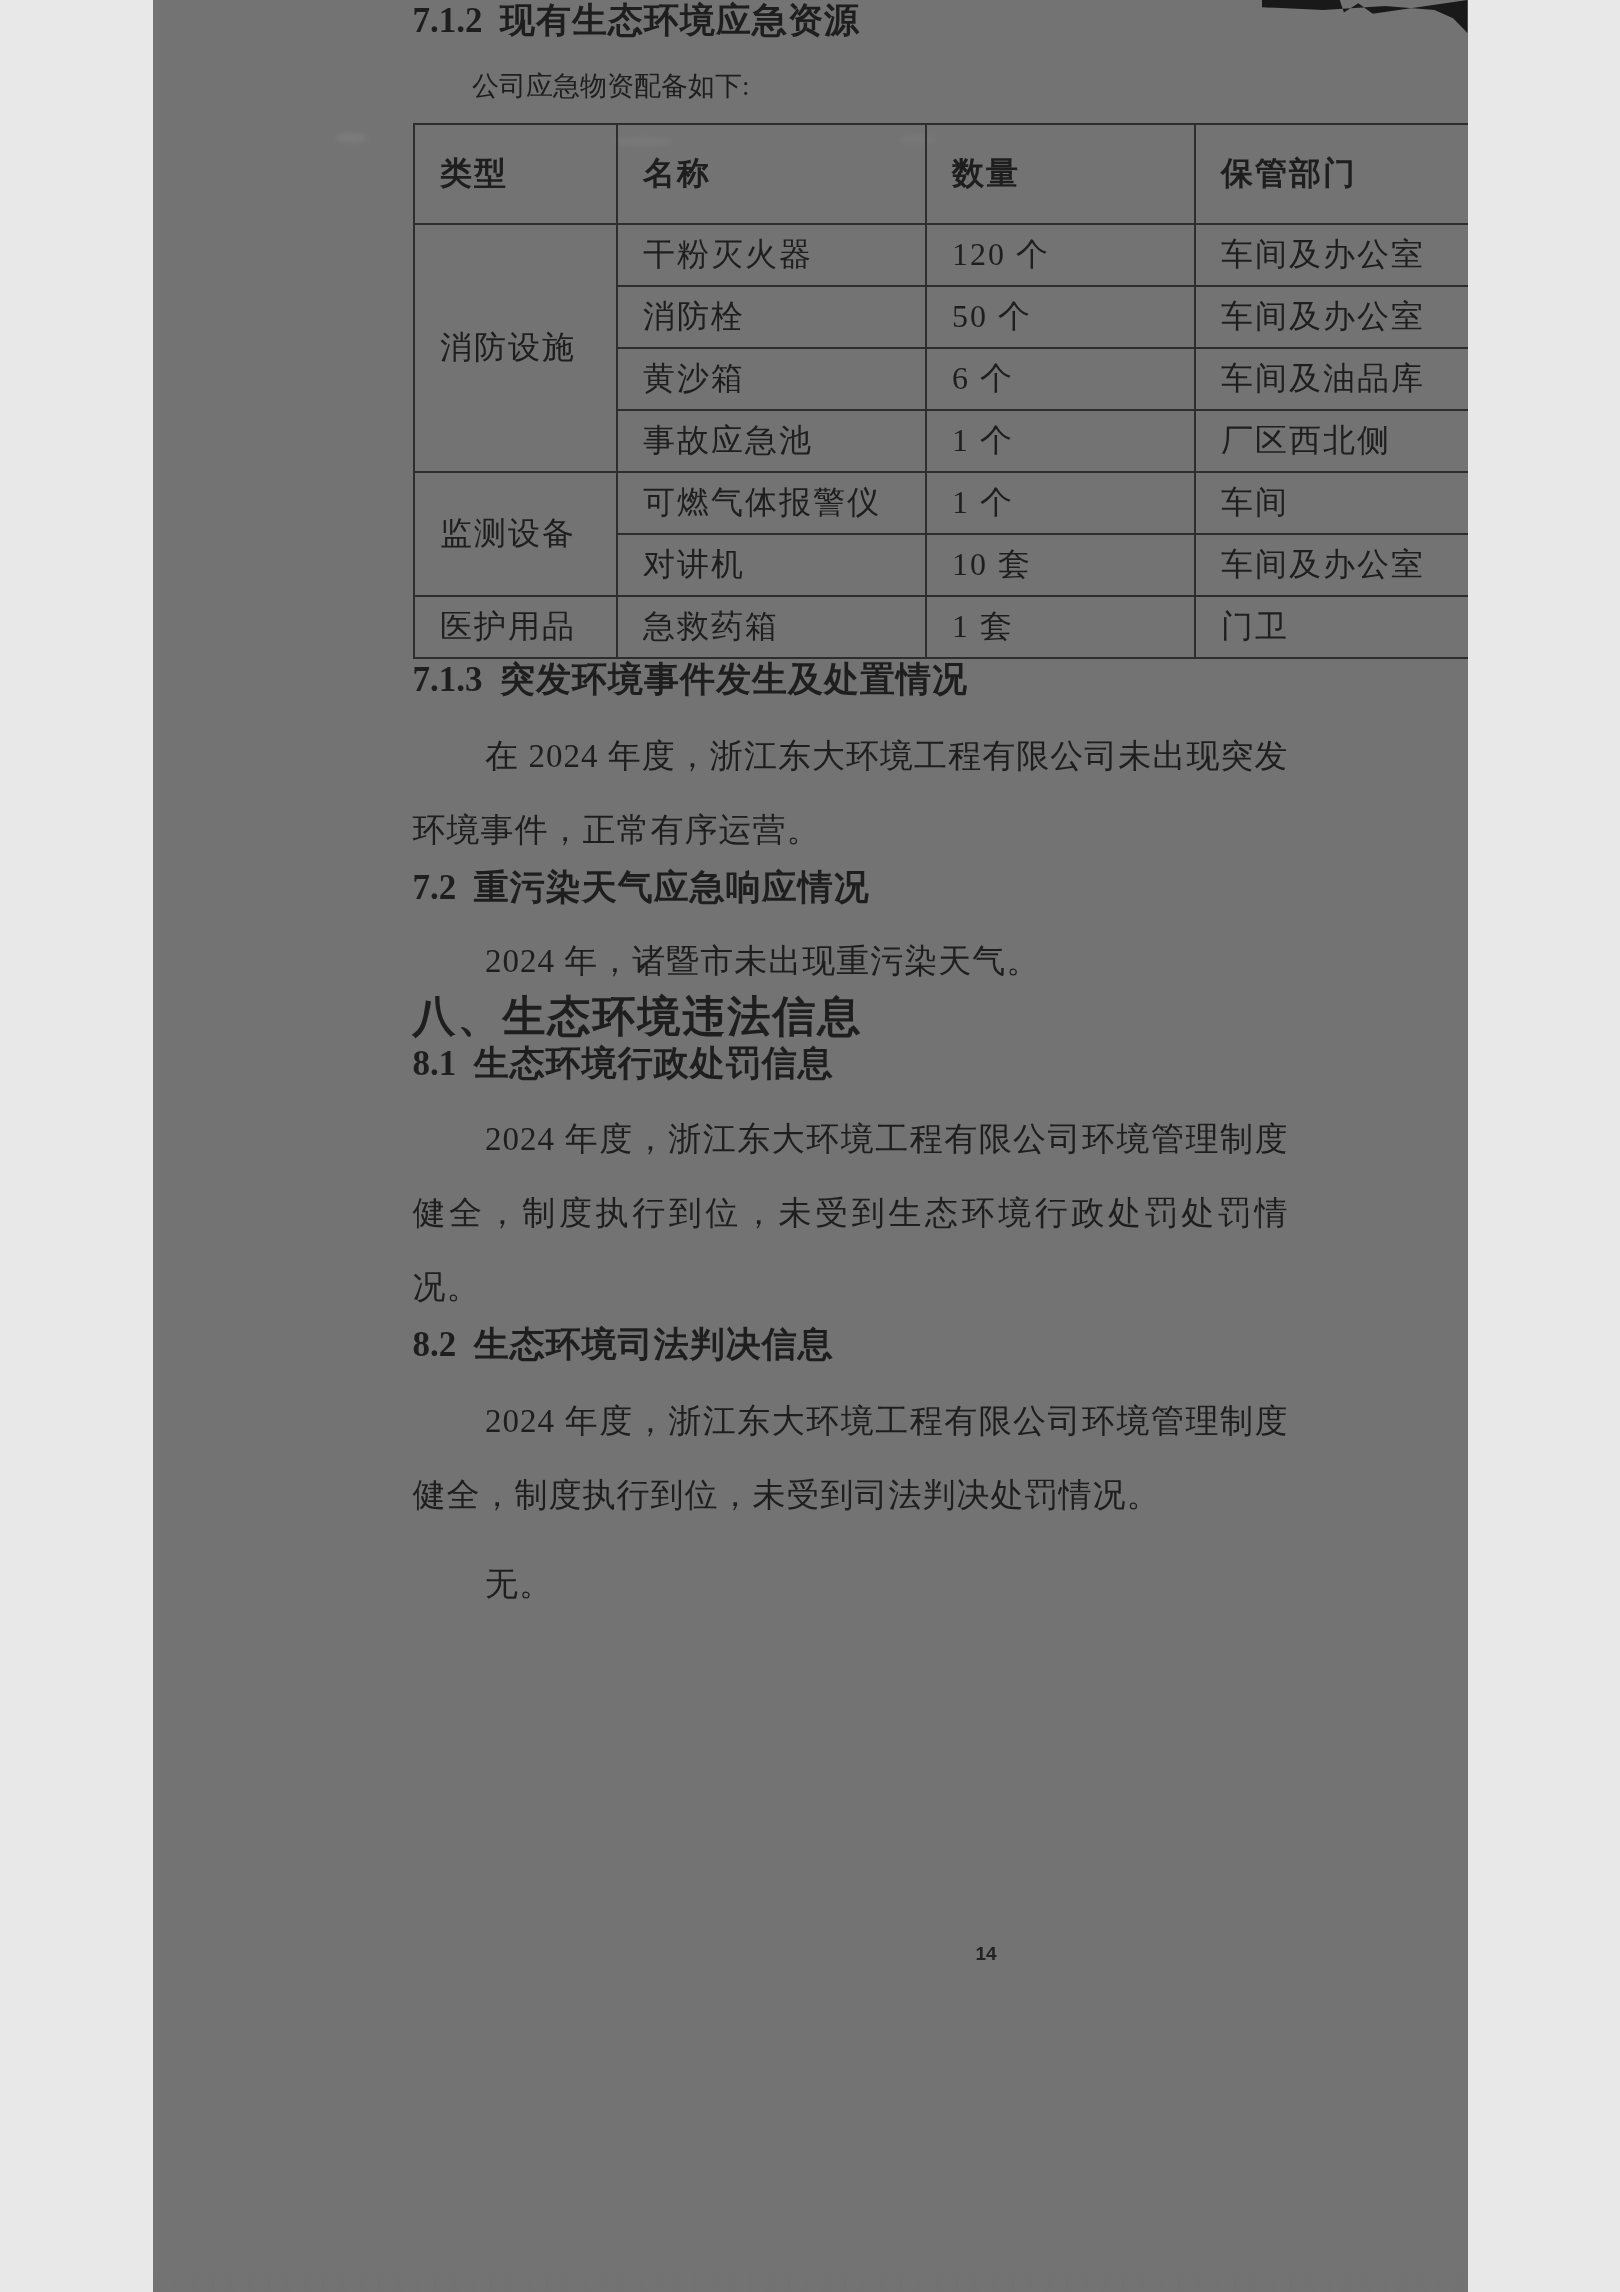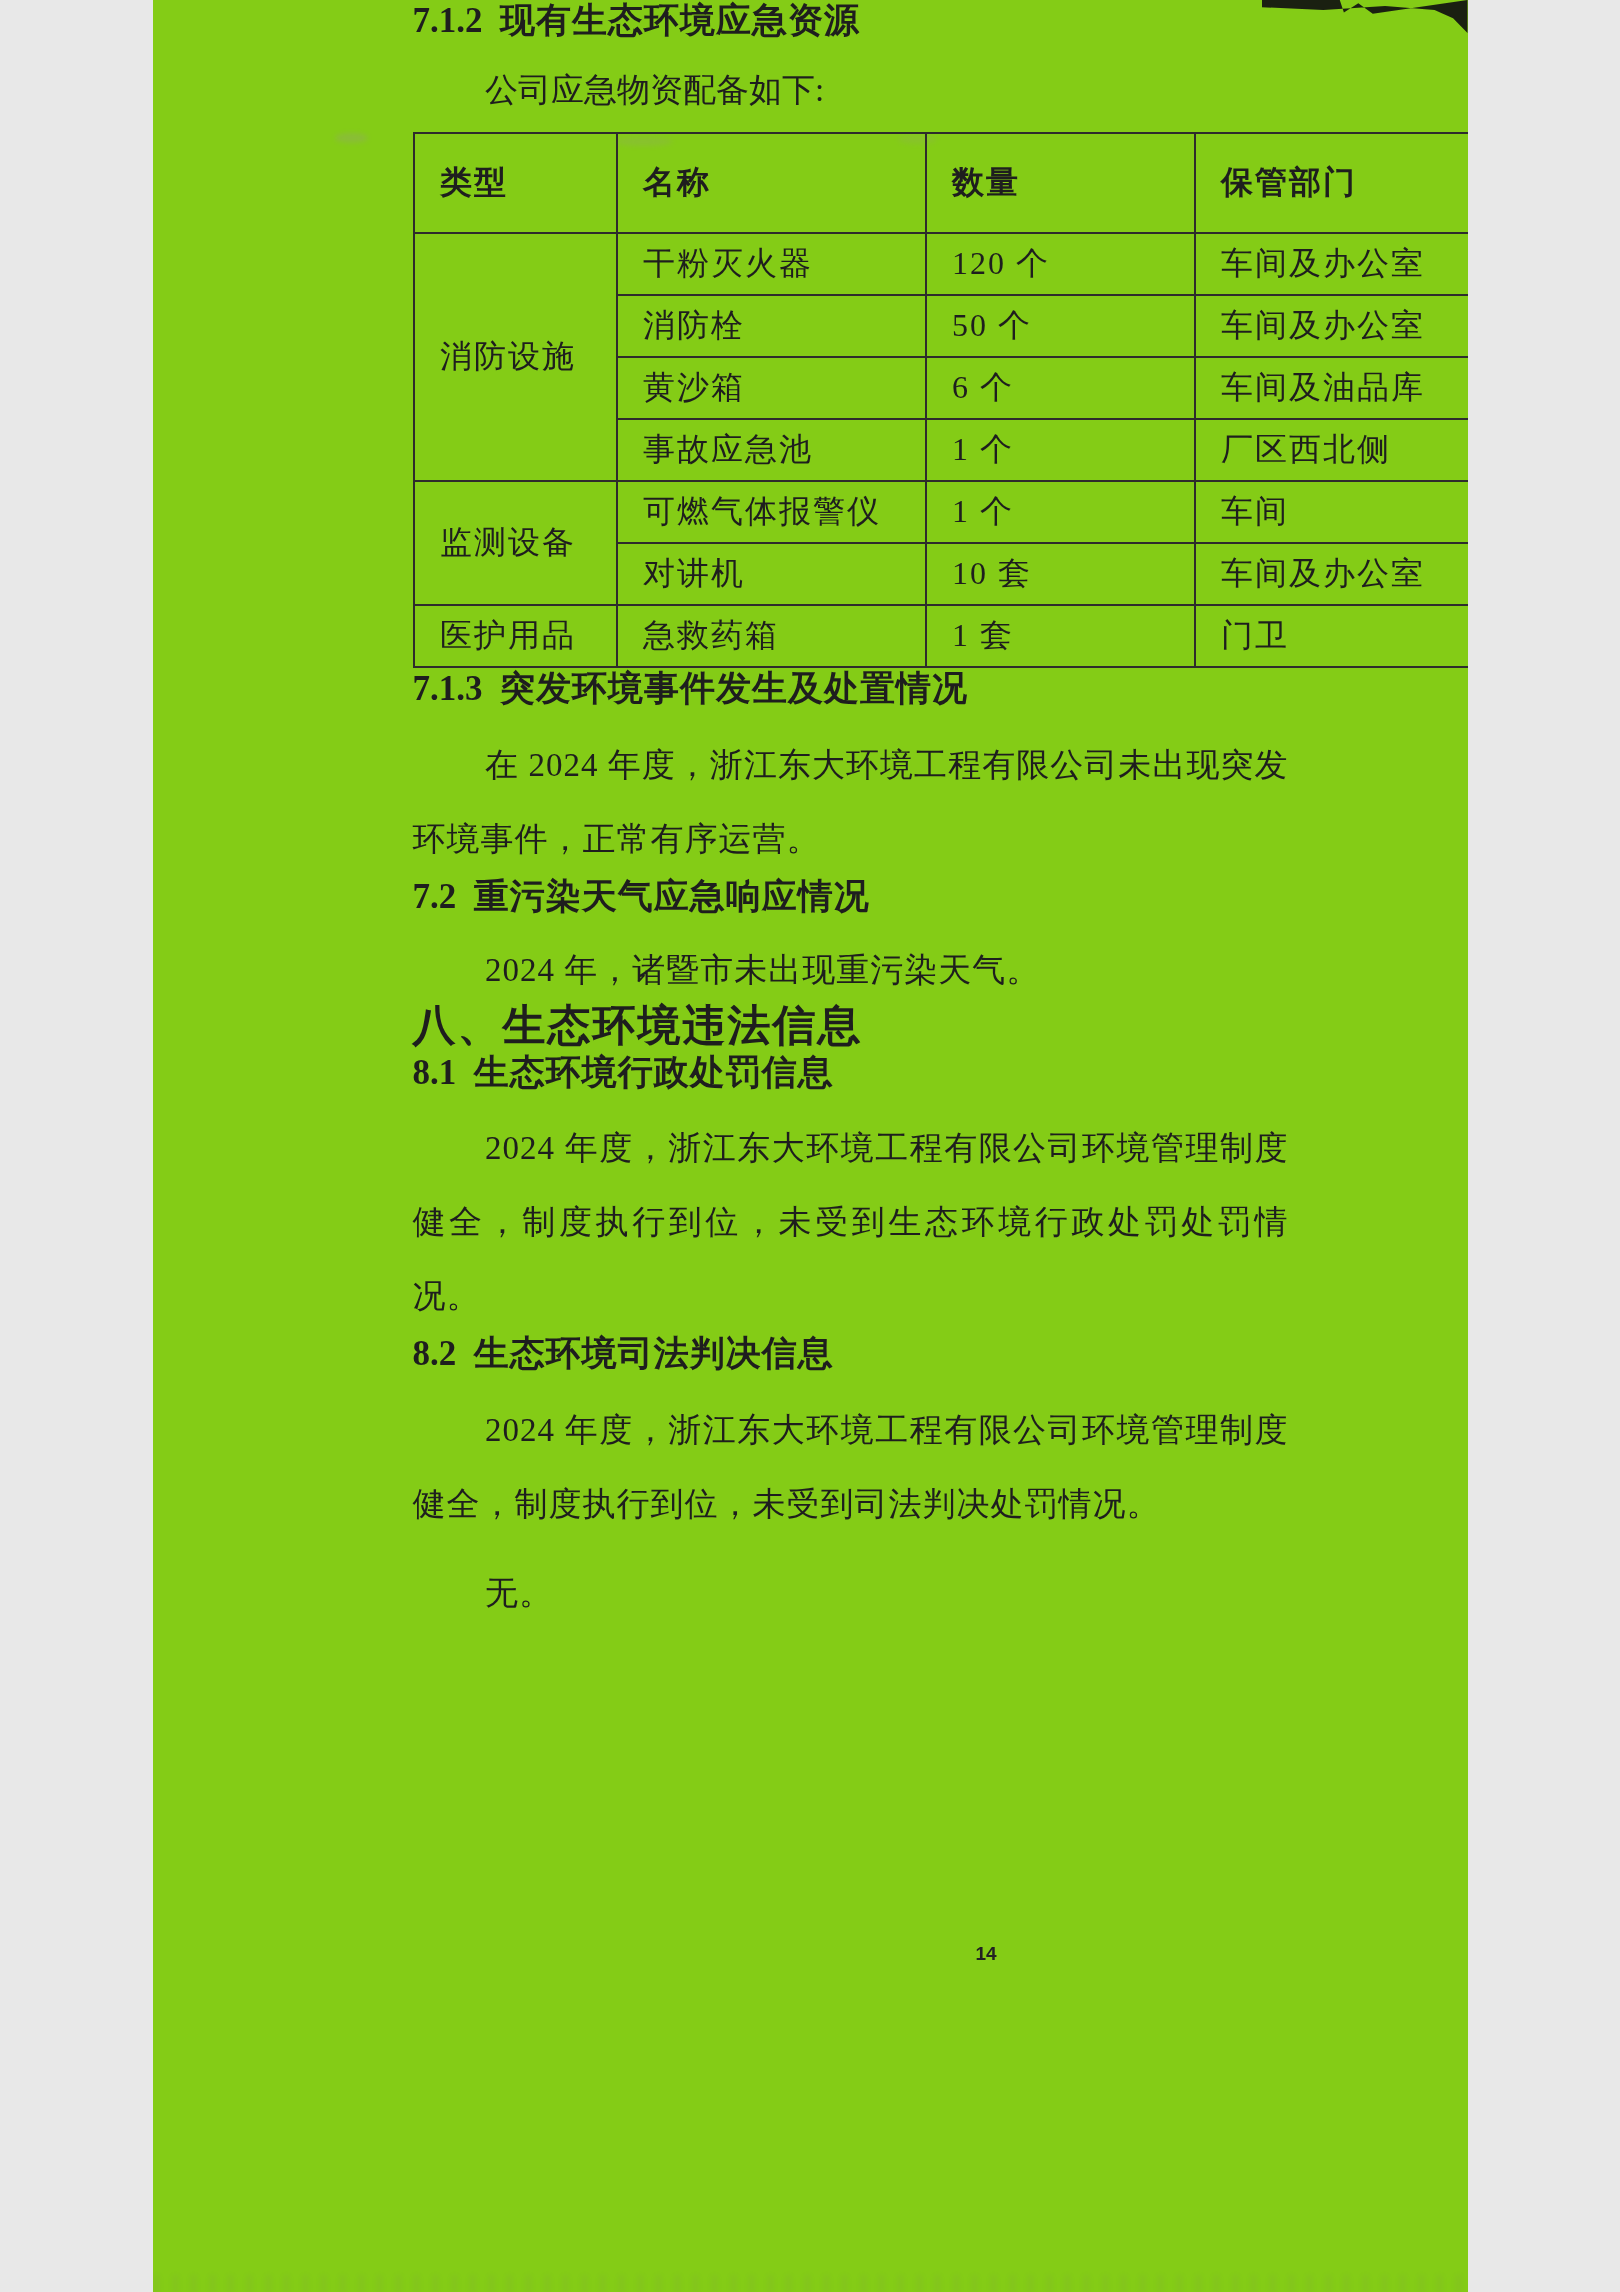--- a/index.html
+++ b/index.html
@@ -1,20 +1,20 @@
 <!DOCTYPE html>
 <html lang="zh"><head>
 <meta charset="utf-8">
 <style>
   html,body{margin:0;padding:0;background:#e8e8e8;}
   .page{
     position:relative;
     width:1315px;height:2293px;
     margin:0 auto;
-    background:#84cc16;
+    background:#737373;
     font-family:"Liberation Serif","DejaVu Serif",serif;
     color:#1e1e1e;
     overflow:hidden;
   }
   
   .scan-corner{
     position:absolute;top:0;right:0;width:206px;height:33px;
     background:#111;
     clip-path:polygon(0 0,38% 0,40% 38%,47% 10%,54% 42%,100% 0,100% 100%,93% 55%,84% 30%,60% 18%,30% 30%,0 22%);
     opacity:.92;
@@ -29,21 +29,21 @@
     filter:blur(2px);opacity:.5;
   }
 
   .content{position:absolute;left:260px;right:179px;top:0;}
 
   h2.chapter{font-size:43px;font-weight:bold;margin:0;line-height:1.2;letter-spacing:2px;}
   h3.sec{font-size:35px;font-weight:bold;margin:0;line-height:1.2;letter-spacing:1px;}
   .num{margin-right:17.6px;letter-spacing:0;}
 
   .h712{margin-top:218px;}
-  .intro{font-size:33px;margin:25.5px 0 0 0;text-indent:2.2em;}
+  .intro{font-size:27px;margin:25.5px 0 0 0;text-indent:2.2em;}
 
   table.res{
     border-collapse:collapse;
     margin-top:19.6px;
     width:1126px;
     table-layout:fixed;
     font-size:32px;
   }
   table.res col.c1{width:203px;}
   table.res col.c2{width:309px;}

